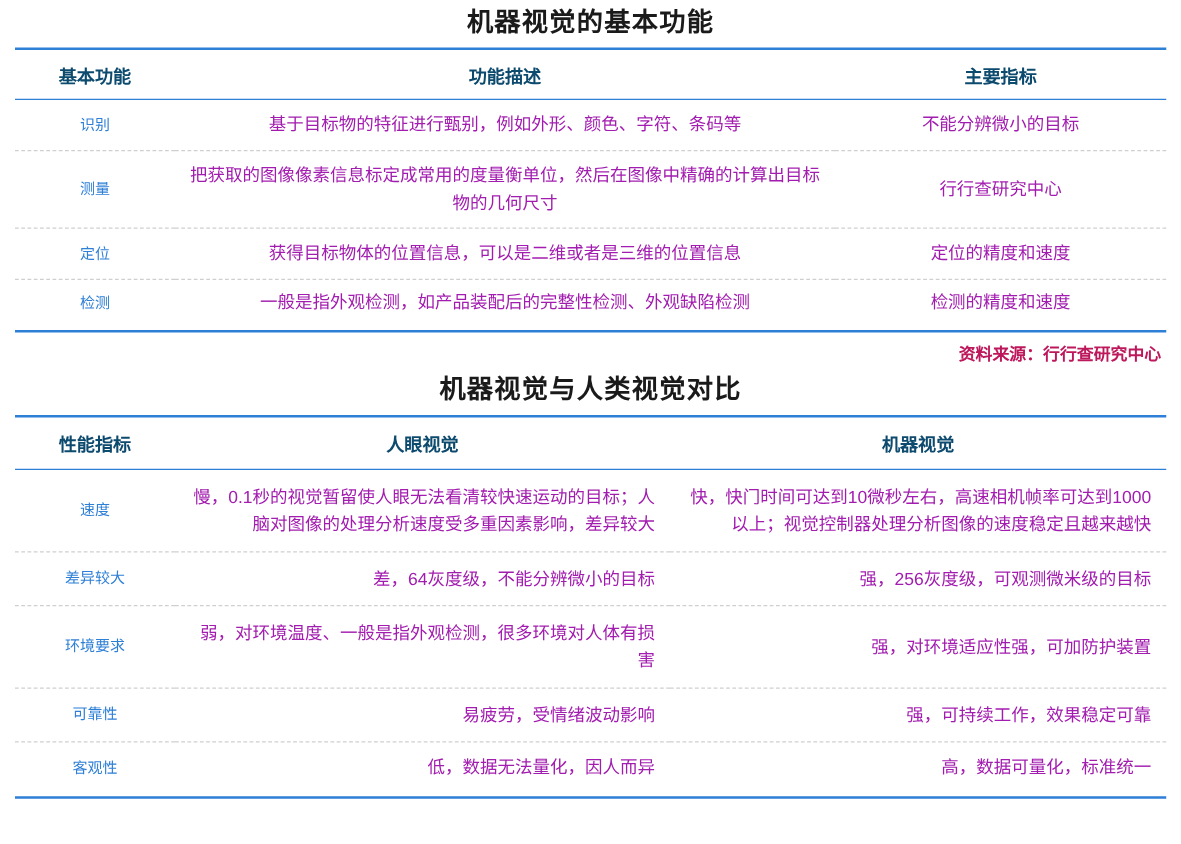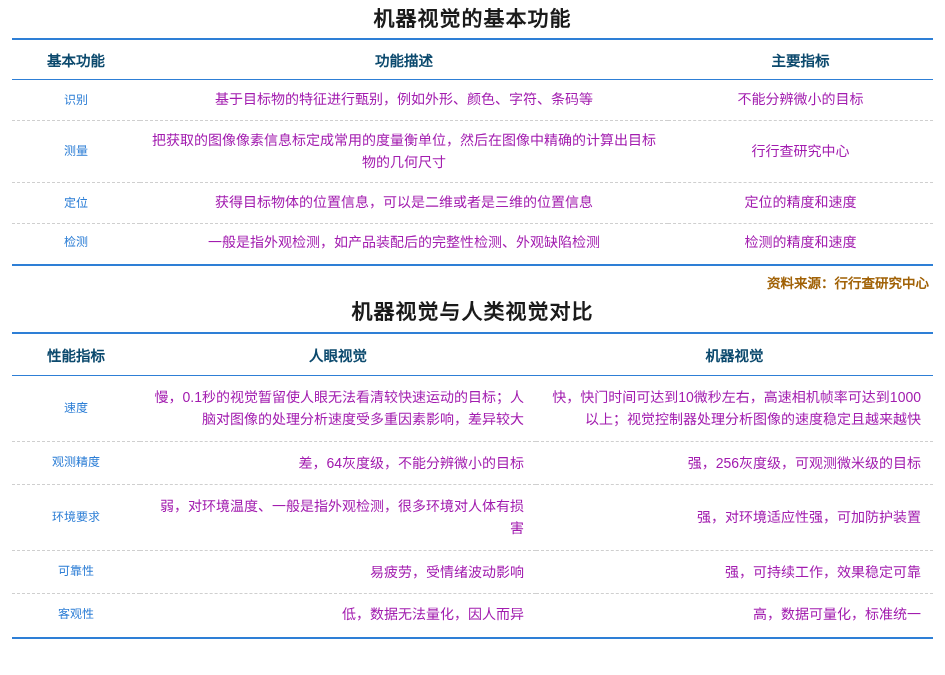--- a/index.html
+++ b/index.html
@@ -99,21 +99,21 @@
   }
   .t2 thead th {
     padding: 10px 4px;
   }
 
   
   .source {
     text-align: right;
     font-size: 13.5px;
     font-weight: bold;
-    color: #a16207;
+    color: #be185d;
     padding: 6px 4px 0 0;
   }
 </style>
 </head>
 <body>
 
 <div class="page">
 
   <div class="doc-title">机器视觉的基本功能</div>
 
@@ -171,21 +171,21 @@
         <th>机器视觉</th>
       </tr>
     </thead>
     <tbody>
       <tr>
         <td class="label">速度</td>
         <td class="left">慢，0.1秒的视觉暂留使人眼无法看清较快速运动的目标；人脑对图像的处理分析速度受多重因素影响，差异较大</td>
         <td class="left">快，快门时间可达到10微秒左右，高速相机帧率可达到1000以上；视觉控制器处理分析图像的速度稳定且越来越快</td>
       </tr>
       <tr>
-        <td class="label">观测精度</td>
+        <td class="label">差异较大</td>
         <td class="left">差，64灰度级，不能分辨微小的目标</td>
         <td class="left">强，256灰度级，可观测微米级的目标</td>
       </tr>
       <tr>
         <td class="label">环境要求</td>
         <td class="left">弱，对环境温度、一般是指外观检测，很多环境对人体有损害</td>
         <td class="left">强，对环境适应性强，可加防护装置</td>
       </tr>
       <tr>
         <td class="label">可靠性</td>

